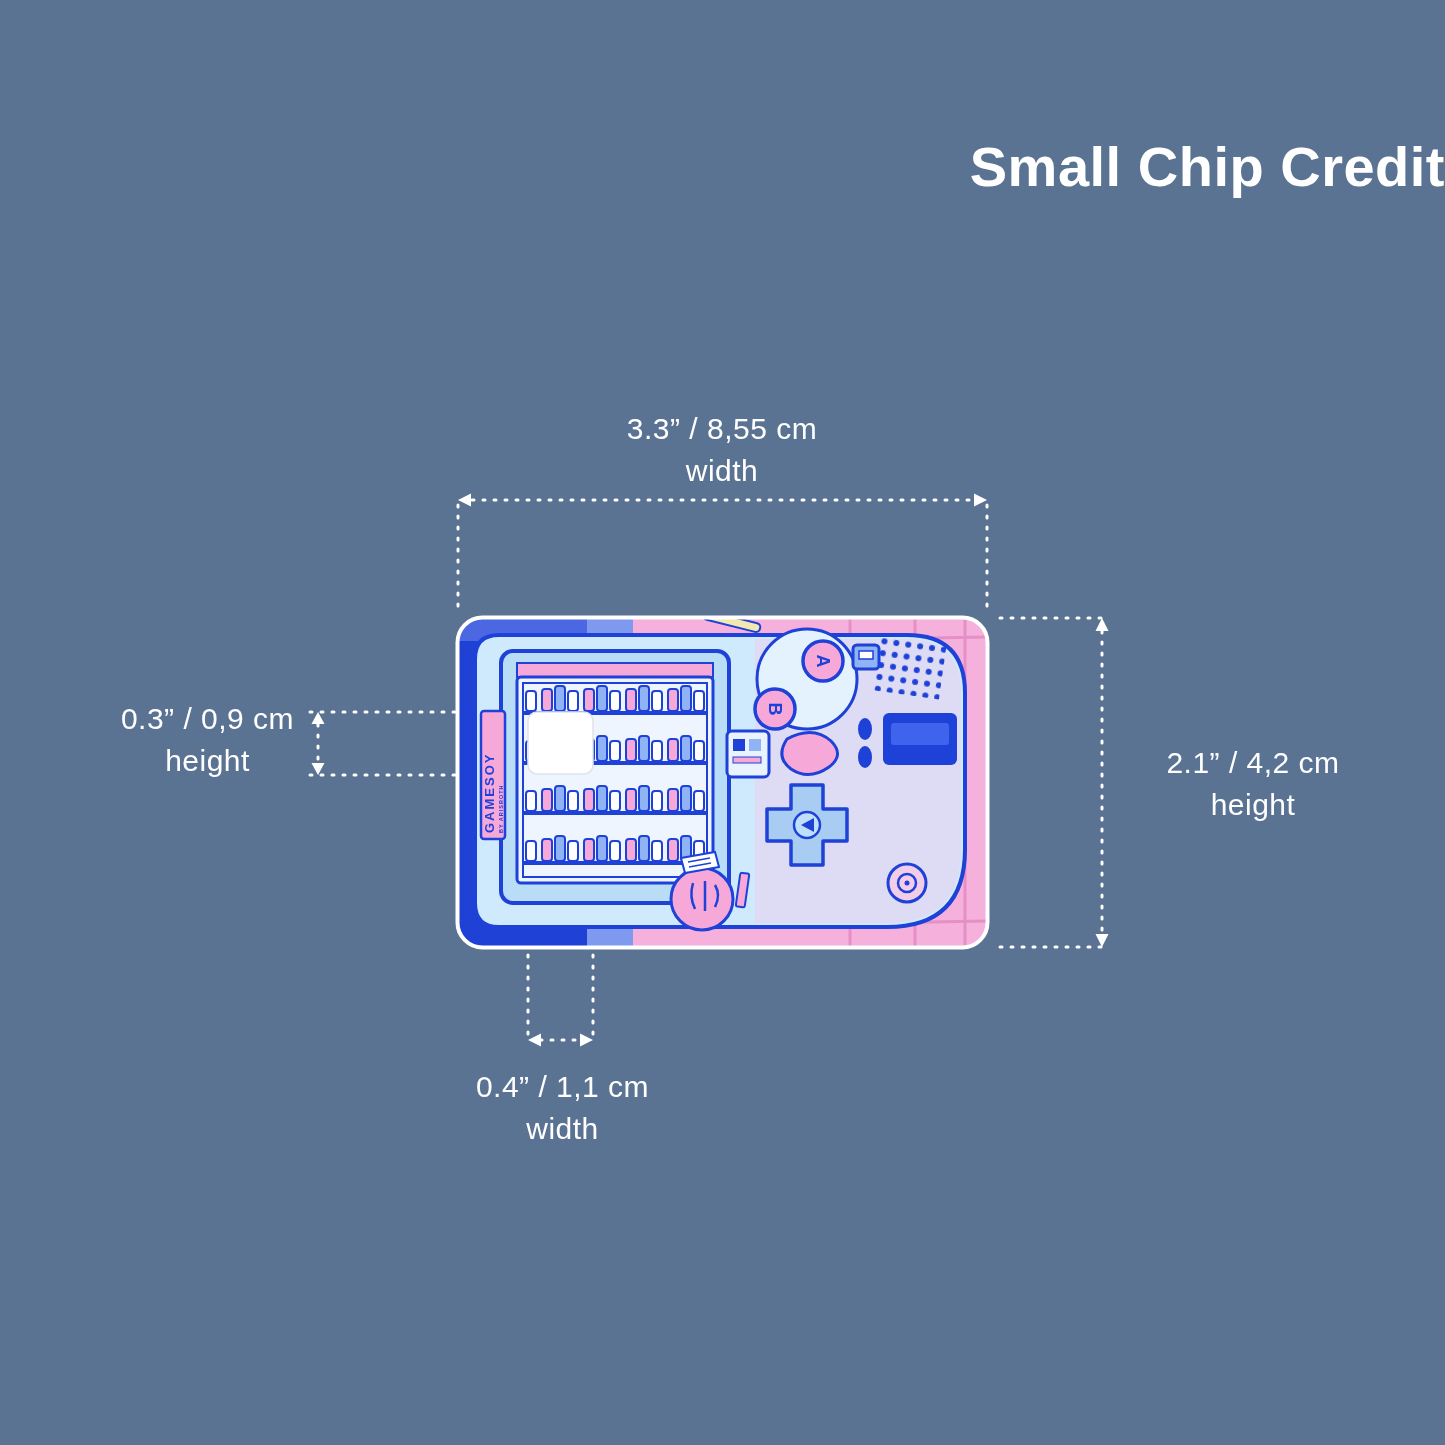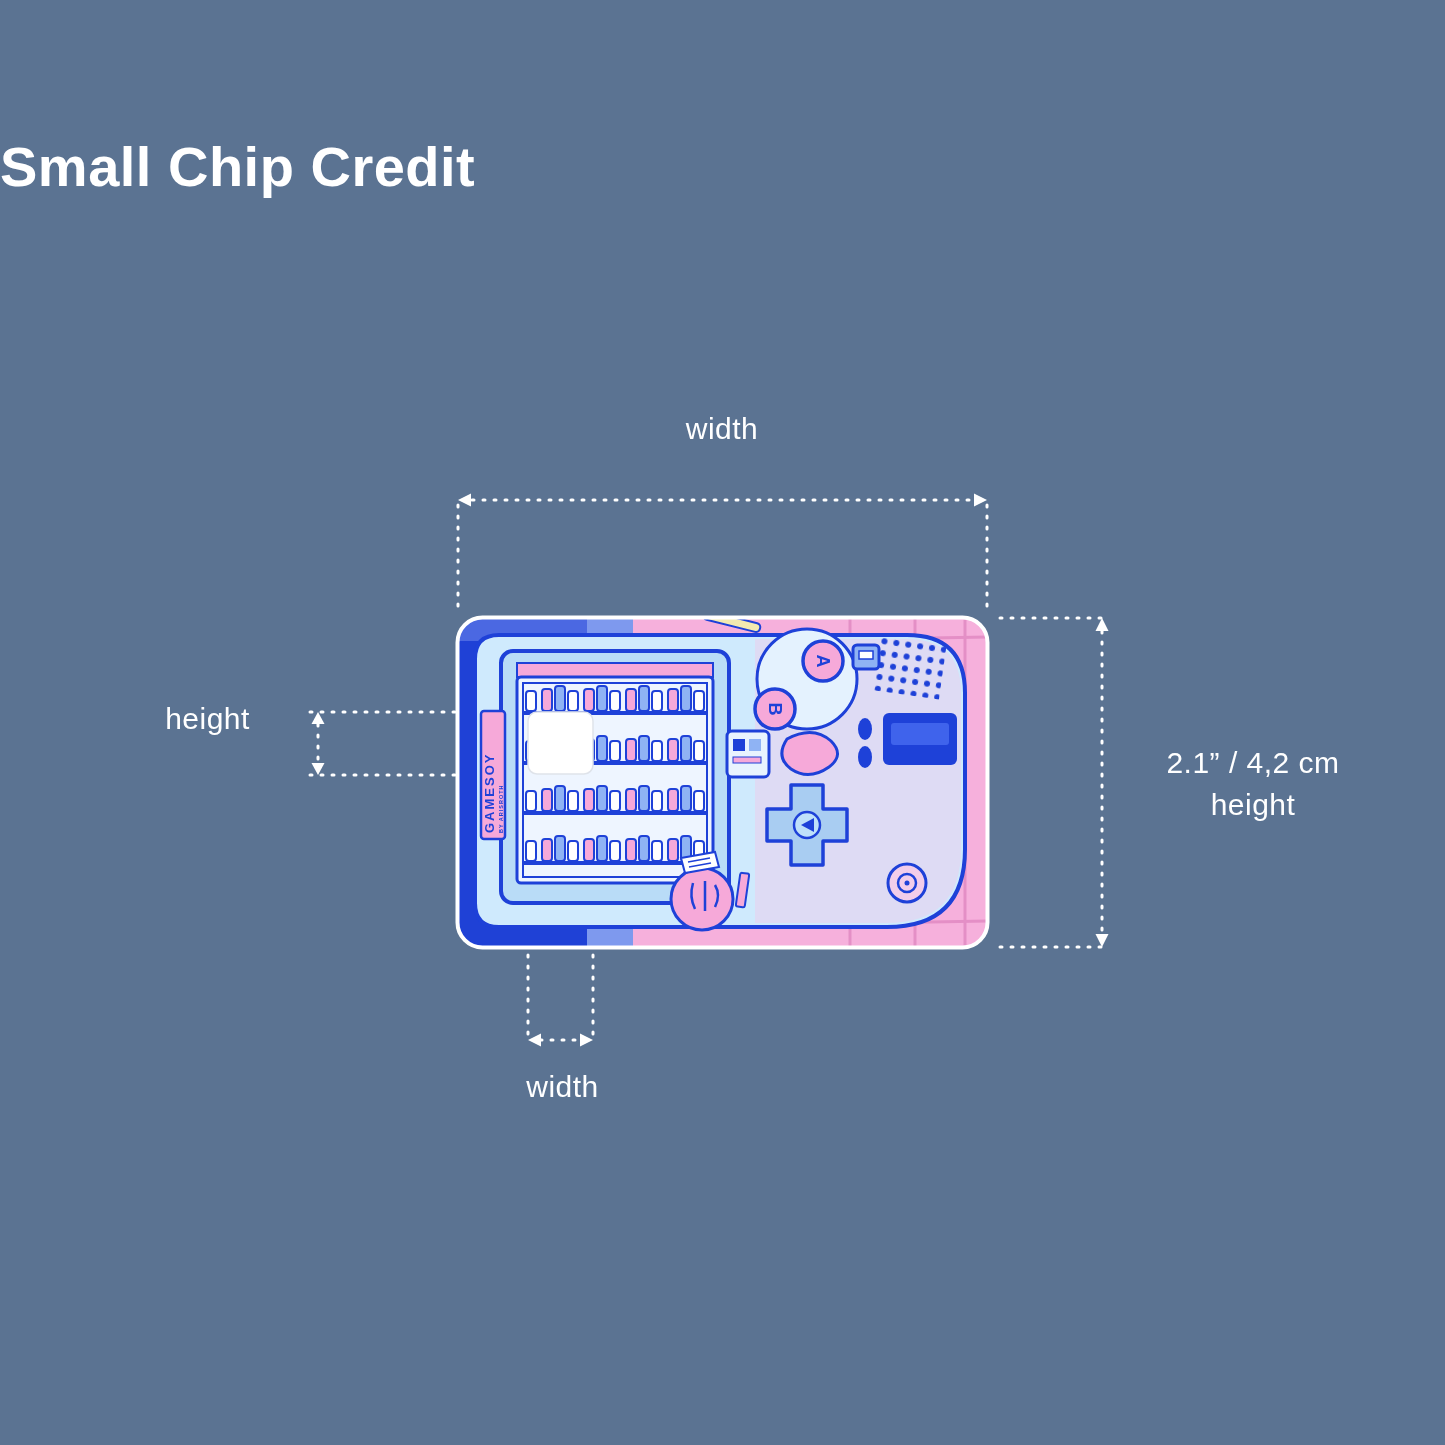--- a/index.html
+++ b/index.html
@@ -7,21 +7,21 @@
     position:relative;
     width:1445px;height:1445px;
     background:#5b7392;
     font-family:"Liberation Sans", sans-serif;
     overflow:hidden;
   }
   .title{
     position:absolute;
     top:130px;left:0;width:100%;
     margin:0;
-    text-align:left;
+    text-align:right;
     color:#ffffff;
     font-size:56px;
     font-weight:700;
     line-height:1.32;
     letter-spacing:0.5px;
   }
   .title span{display:block;}
   .dims{
     position:absolute;top:0;left:0;width:1445px;height:1445px;
   }
@@ -190,29 +190,32 @@
           <path d="M233,247 l22,-4 M234,252 l22,-4" stroke="#1e41d8" stroke-width="1.5" fill="none"></path>
         </g>
         <rect x="283" y="258" width="9" height="34" rx="2" fill="#f6a9d9" stroke="#1e41d8" stroke-width="2" transform="rotate(8 287 275)"></rect>
       </g>
 
       <rect x="2.5" y="2.5" width="530" height="330" rx="25" fill="none" stroke="#ffffff" stroke-width="4"></rect>
     </svg>
   </div>
 
   <div class="dim-label lbl-card-width">
+    <span>3.3” / 8,55 cm</span>
     <span>width</span>
   </div>
 
   <div class="dim-label lbl-card-height">
     <span>2.1” / 4,2 cm</span>
     <span>height</span>
   </div>
 
   <div class="dim-label lbl-chip-height">
+    <span>0.3” / 0,9 cm</span>
     <span>height</span>
   </div>
 
   <div class="dim-label lbl-chip-width">
+    <span>0.4” / 1,1 cm</span>
     <span>width</span>
   </div>
 
 </div>
 
 </body></html>

